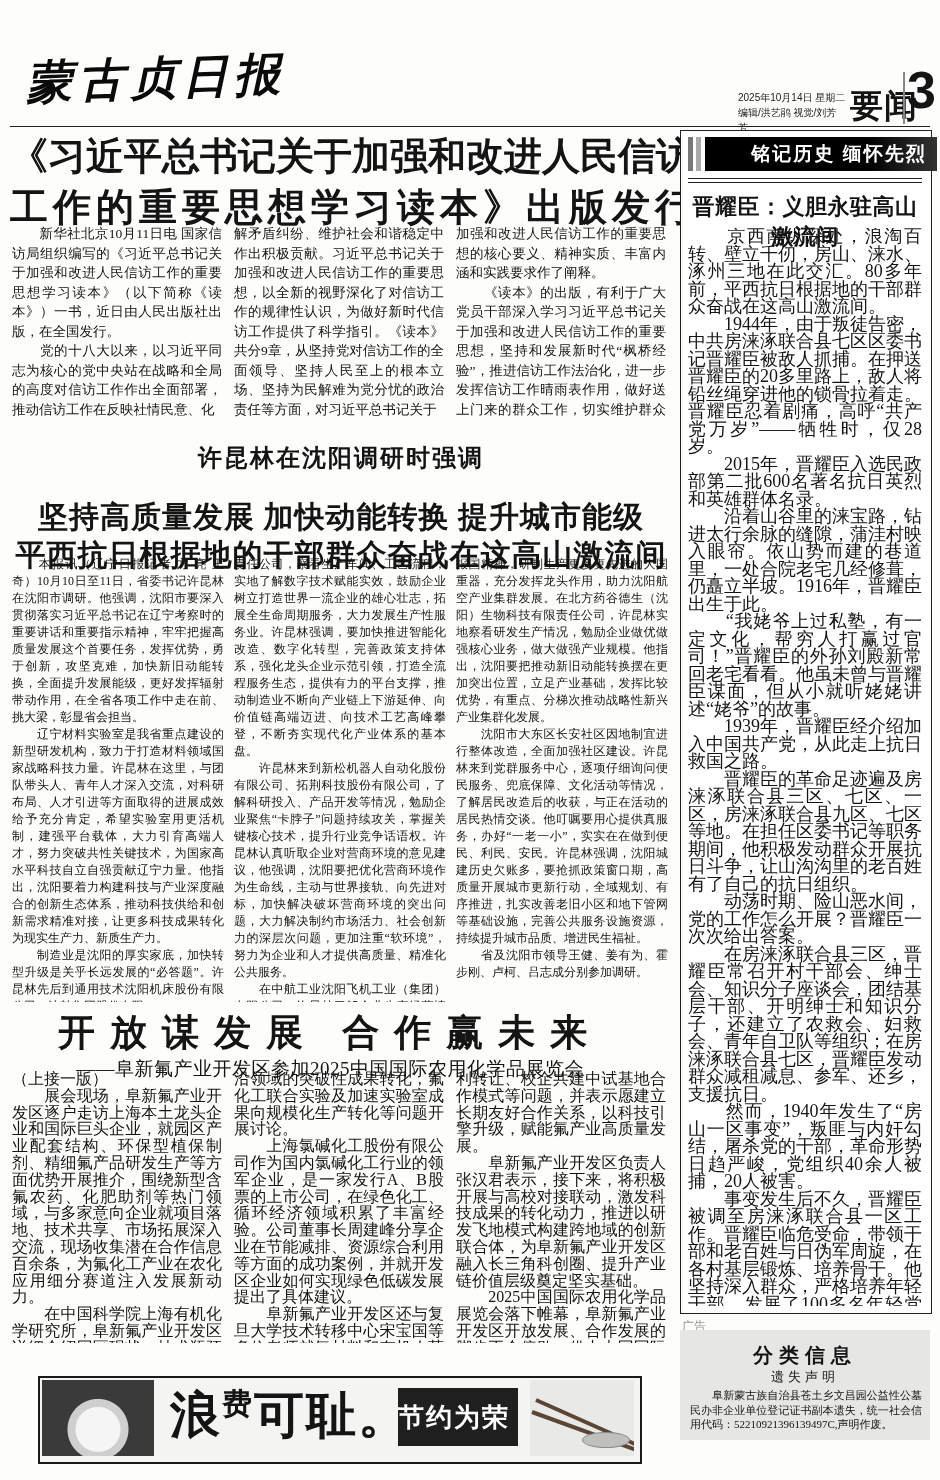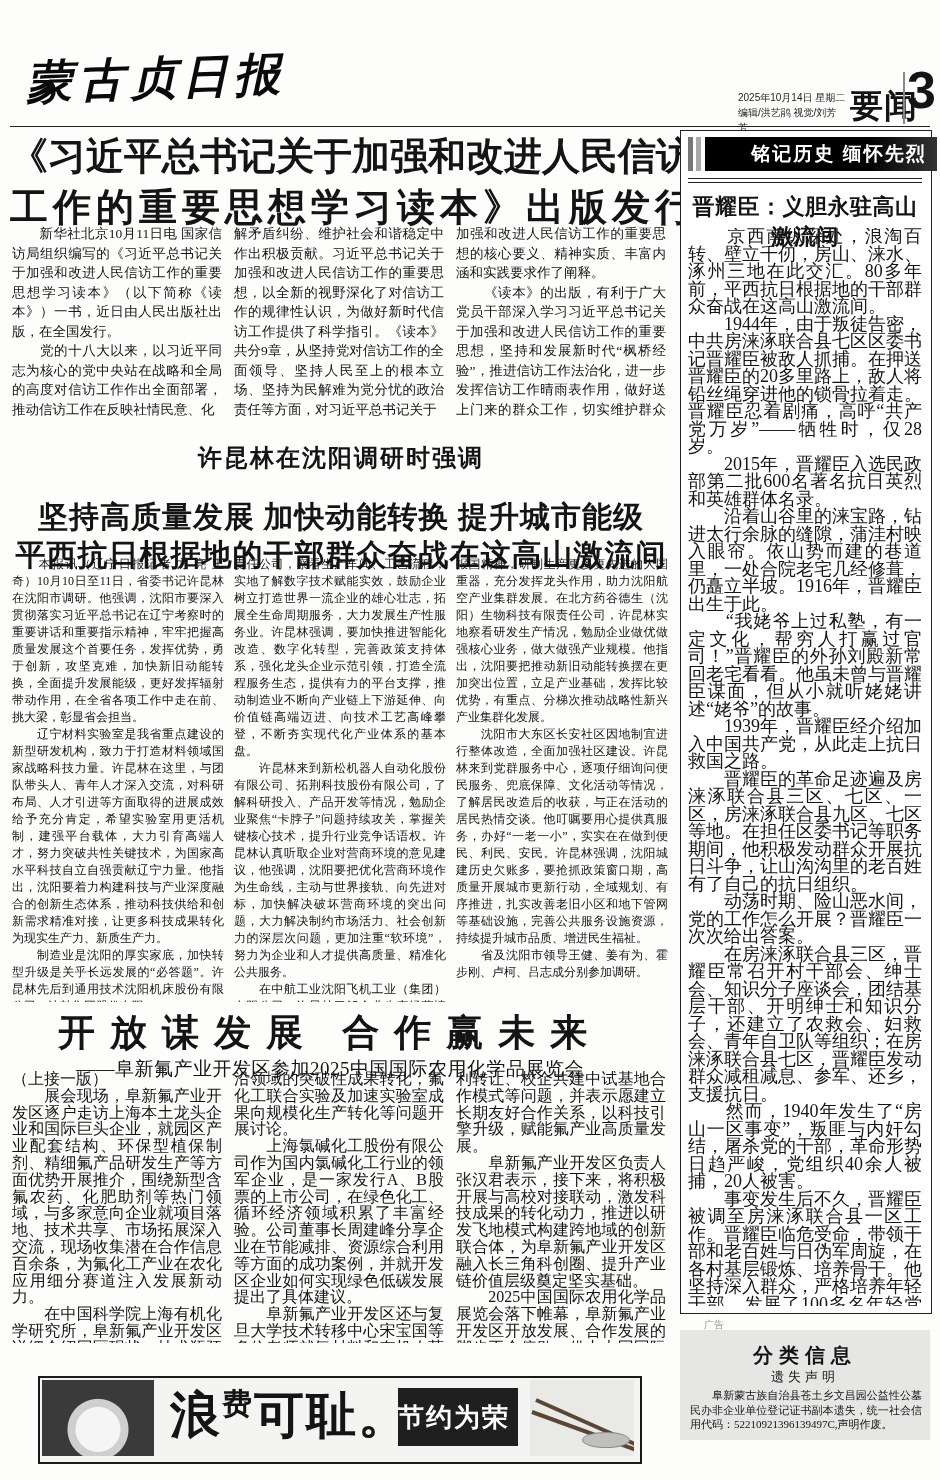--- a/index.html
+++ b/index.html
@@ -31,21 +31,21 @@
   .c0{left:12px;} .c1{left:234px;} .c2{left:456px;}
   
   .sb-box{left:680px;top:130px;width:250px;height:1182px;border:1px solid #222;background:#fff;}
   .sb-stripe1{left:688px;top:137px;width:5px;height:34px;background:#777;}
   .sb-stripe2{left:696px;top:137px;width:5px;height:34px;background:#aaa;}
   .sb-banner{left:705px;top:137px;width:196px;height:34px;background:linear-gradient(90deg,#000 70%,#333 100%);color:#fff;font-family:"Liberation Sans",sans-serif;font-weight:800;font-size:19px;letter-spacing:2px;text-align:center;line-height:34px;padding-left:36px;}
   .sb-dblrule{left:688px;top:178px;width:234px;height:3px;border-top:1.5px solid #222;border-bottom:1px solid #222;}
   .sb-headline{left:686px;top:192px;width:238px;text-align:center;font-size:22px;font-weight:700;letter-spacing:0.5px;}
   .sb-body{left:688px;top:228px;width:234px;height:1078px;font-size:18px;line-height:17.5px;}
   
-  .ad-label{left:704px;top:1318px;font-size:10px;color:#999;font-family:"Liberation Sans",sans-serif;}
+  .ad-label{left:682px;top:1318px;font-size:12px;color:#999;font-family:"Liberation Sans",sans-serif;}
   .cl-box{left:680px;top:1330px;width:250px;height:110px;background:#e6e6e5;}
   .cl-title{left:680px;top:1342px;width:250px;text-align:center;font-size:20px;font-weight:800;letter-spacing:6px;font-family:"Liberation Sans",sans-serif;}
   .cl-sub{left:680px;top:1368px;width:250px;text-align:center;font-size:13px;letter-spacing:4px;}
   .cl-body{left:690px;top:1388px;width:232px;font-size:11px;line-height:14.5px;text-align:justify;white-space:pre-wrap;}
   
   .ban{left:38px;top:1376px;width:600px;height:84px;border:2px solid #1a1a1a;background:#f4f4f2;}
   .ban-img-l{left:42px;top:1380px;width:112px;height:76px;background:radial-gradient(circle at 50% 65%,#f5f5f5 0 22px,#cfcfcf 23px 30px,#3a3a3a 31px 100%);}
   .ban-txt{left:170px;top:1382px;font-size:50px;font-weight:800;font-family:"DejaVu Serif",serif;letter-spacing:2px;}
   .ban-fei{font-size:30px;vertical-align:18px;}
   .ban-slogan{left:398px;top:1388px;width:120px;height:58px;background:#1f1f1f;color:#fff;font-size:26px;font-weight:700;line-height:58px;letter-spacing:2px;font-family:"DejaVu Serif",serif;}

